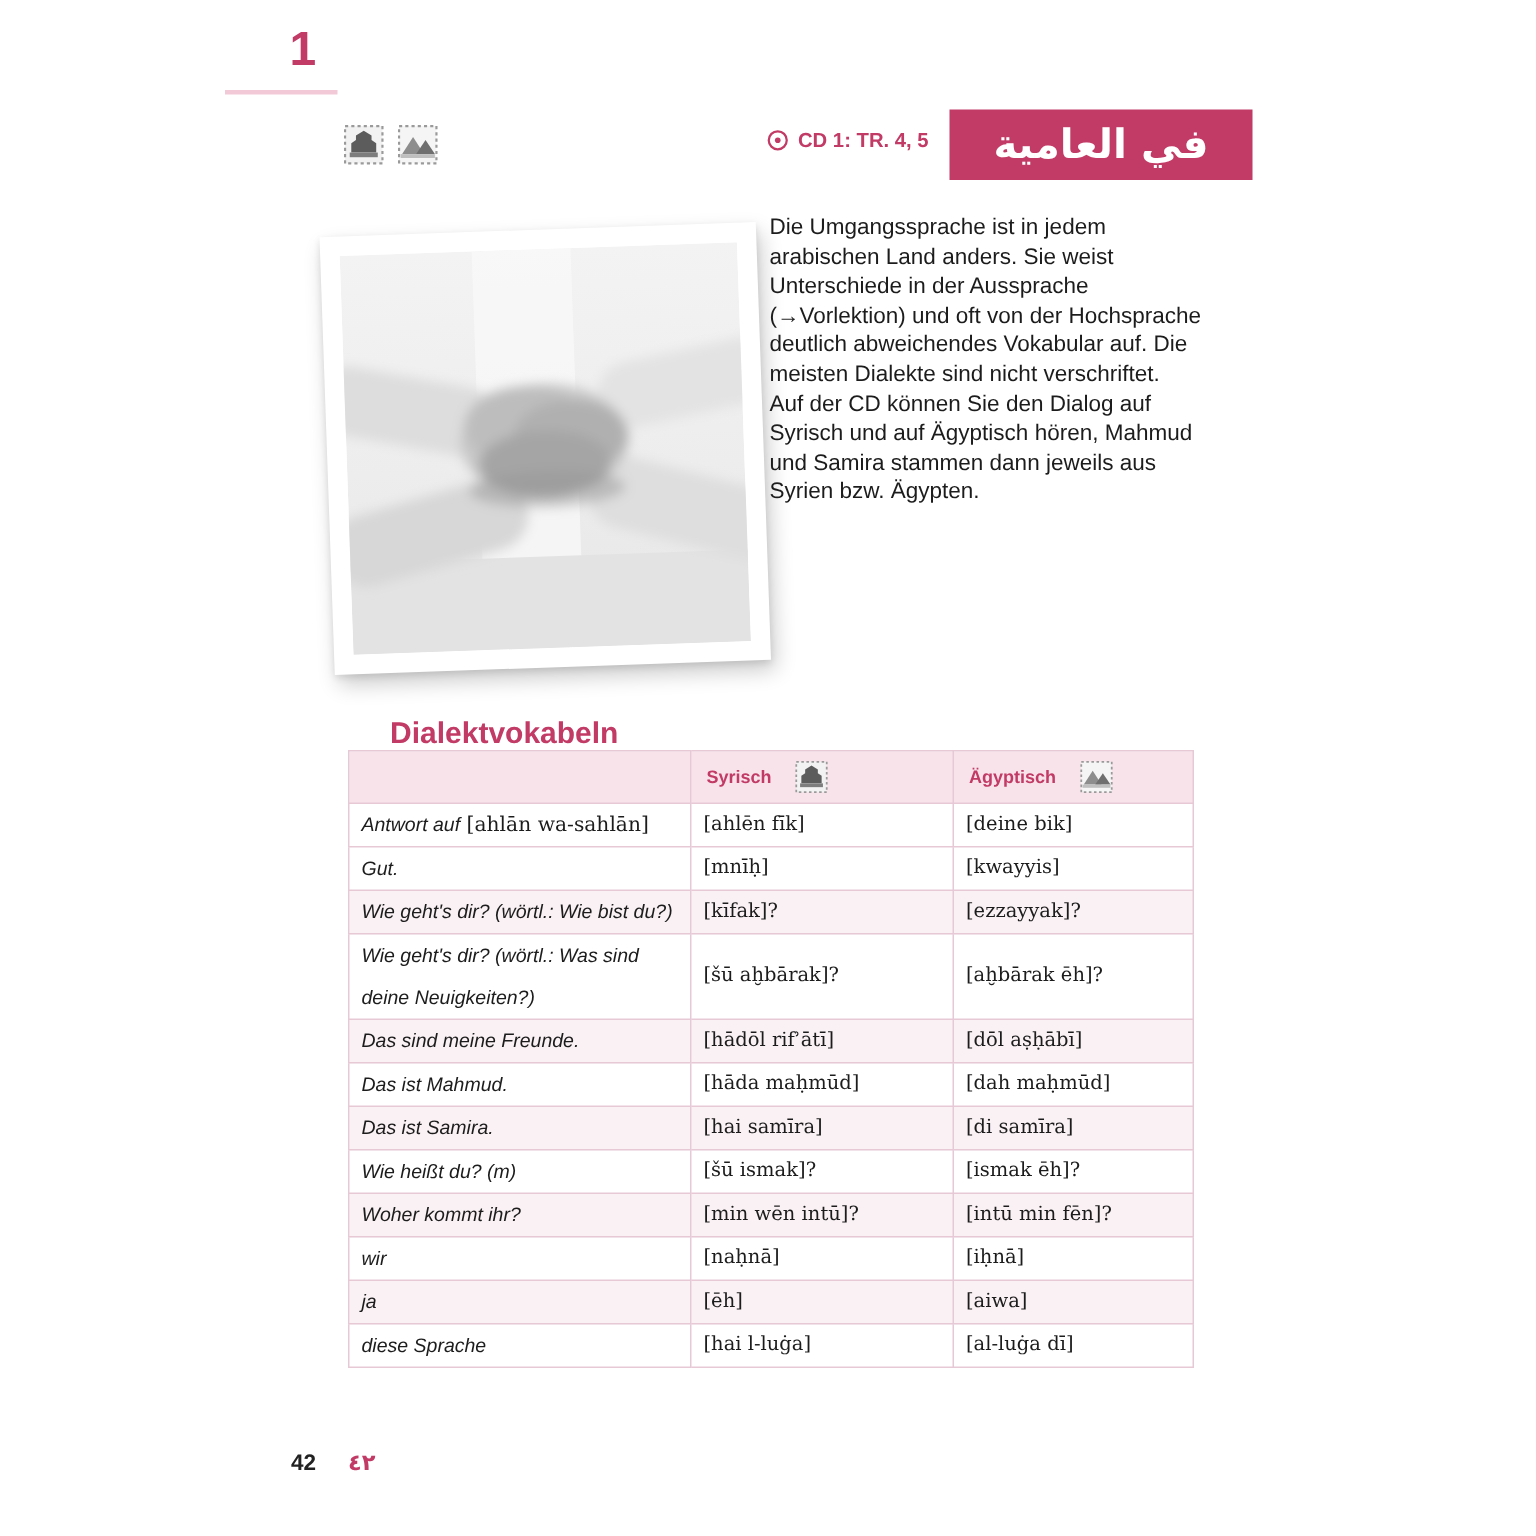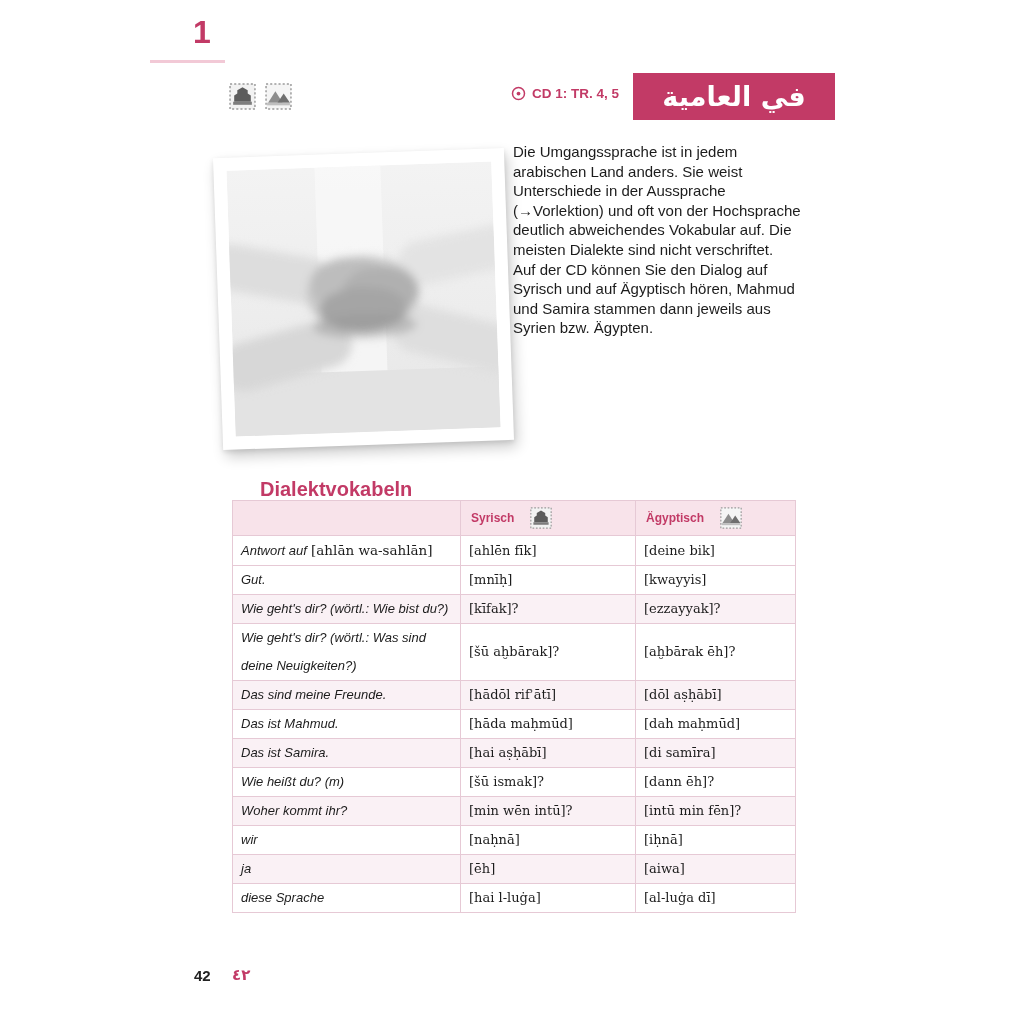--- a/index.html
+++ b/index.html
@@ -206,27 +206,27 @@
           <td class="translit">[hādōl rifʾātī]</td>
           <td class="translit">[dōl aṣḥābī]</td>
         </tr>
         <tr>
           <td><span class="de">Das ist Mahmud.</span></td>
           <td class="translit">[hāda maḥmūd]</td>
           <td class="translit">[dah maḥmūd]</td>
         </tr>
         <tr>
           <td><span class="de">Das ist Samira.</span></td>
-          <td class="translit">[hai aṣḥābī]</td>
+          <td class="translit">[hai samīra]</td>
           <td class="translit">[di samīra]</td>
         </tr>
         <tr>
           <td><span class="de">Wie heißt du? (m)</span></td>
           <td class="translit">[šū ismak]?</td>
-          <td class="translit">[dann ēh]?</td>
+          <td class="translit">[ismak ēh]?</td>
         </tr>
         <tr>
           <td><span class="de">Woher kommt ihr?</span></td>
           <td class="translit">[min wēn intū]?</td>
           <td class="translit">[intū min fēn]?</td>
         </tr>
         <tr>
           <td><span class="de">wir</span></td>
           <td class="translit">[naḥnā]</td>
           <td class="translit">[iḥnā]</td>

